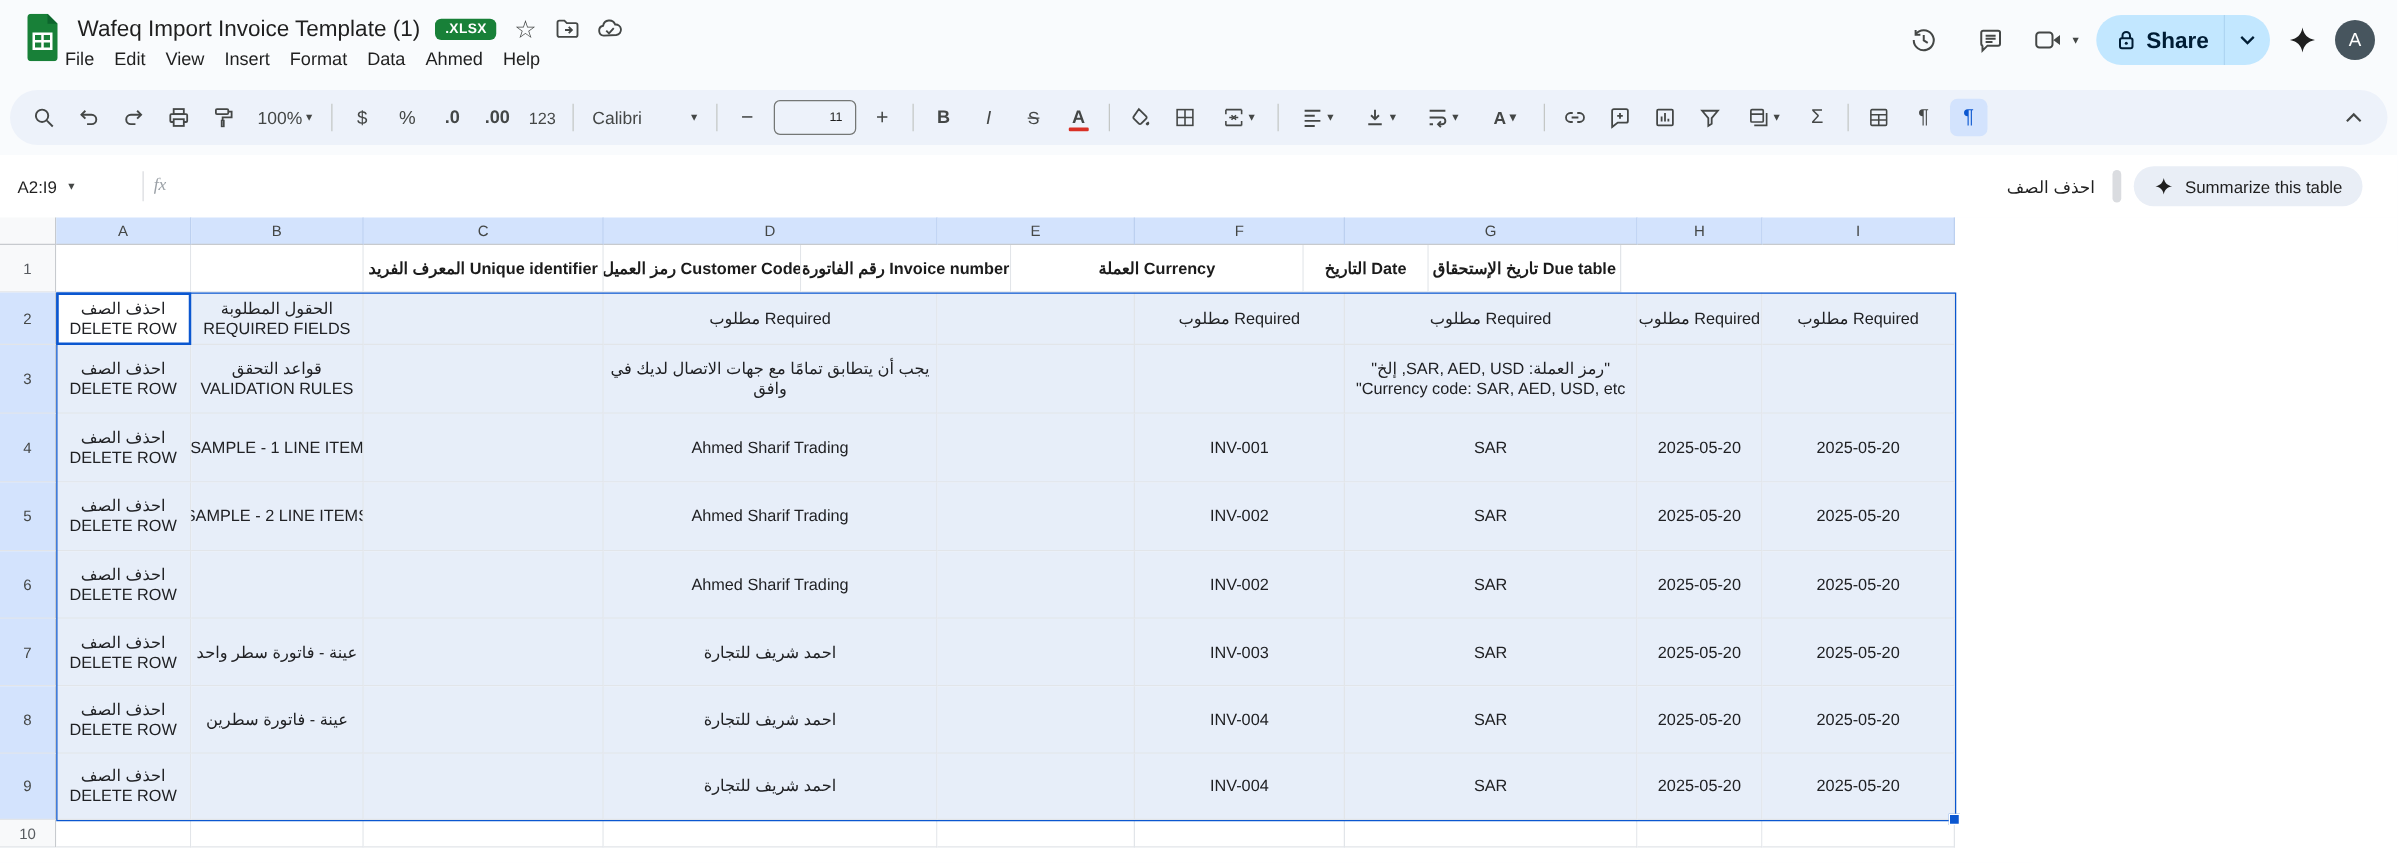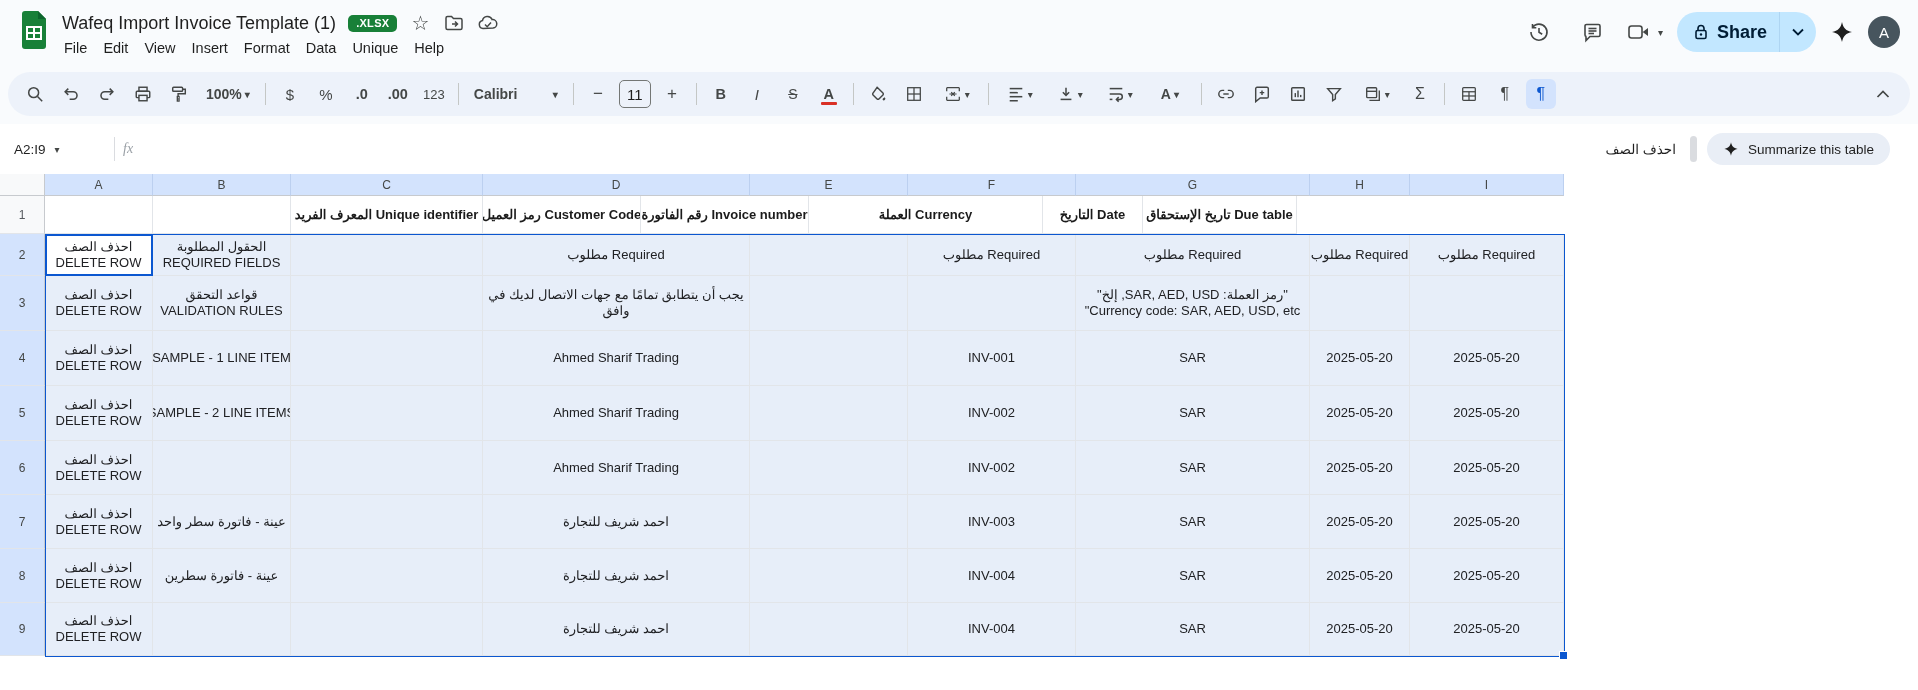--- a/index.html
+++ b/index.html
@@ -10,43 +10,43 @@
   .caret{font-size:10px;color:#444746;margin-left:3px;}
 
   
   #topbar{position:absolute;top:0;left:0;width:100%;height:66px;background:#f9fbfd;}
   #logo{position:absolute;left:20px;top:11px;}
   #title-row{position:absolute;left:62px;top:12px;display:flex;align-items:center;gap:12px;}
   #doc-title{font-size:18px;color:#1f1f1f;white-space:nowrap;}
   #xlsx-badge{background:#188038;color:#fff;font-size:11px;font-weight:bold;letter-spacing:.3px;
     padding:3px 8px;border-radius:5px;line-height:1;}
   .tb-ico{width:22px;height:22px;}
-  #menubar{position:absolute;left:56px;top:37px;display:flex;}
+  #menubar{position:absolute;left:44px;top:37px;display:flex;}
   .menu-item{font-size:14.5px;color:#1f1f1f;padding:3px 8px;border-radius:6px;cursor:default;}
   #topbar-right{position:absolute;right:18px;top:12px;height:40px;display:flex;align-items:center;gap:14px;}
   .tr-btn{width:40px;height:40px;border-radius:50%;display:flex;align-items:center;justify-content:center;}
   #share-btn{display:flex;align-items:center;height:40px;background:#c2e7ff;border-radius:20px;overflow:hidden;}
   #share-main{display:flex;align-items:center;gap:8px;padding:0 12px 0 16px;height:100%;}
   #share-label{font-size:18px;font-weight:600;color:#001d35;}
   #share-sep{width:1px;height:40px;background:#aed5f2;}
   #share-caret{padding:0 12px;height:100%;display:flex;align-items:center;}
   #avatar{width:32px;height:32px;border-radius:50%;background:#47555e;color:#fff;font-size:15px;
     display:flex;align-items:center;justify-content:center;}
 
   
   #toolbar{position:absolute;top:72px;left:8px;right:8px;height:44px;background:#edf2fa;
     border-radius:22px;display:flex;align-items:center;gap:6px;padding:0 12px;}
   .ti{min-width:30px;height:30px;border-radius:6px;display:flex;align-items:center;justify-content:center;
     font-size:14px;color:#444746;white-space:nowrap;}
   .ti.text{font-size:14.5px;font-weight:600;}
   .tdiv{width:1px;height:22px;background:#c4c7c5;margin:0 3px;}
-  #zoom-ctl,#font-ctl{padding:0 6px;font-weight:700;}
+  #zoom-ctl,#font-ctl{padding:0 6px;font-weight:400;}
   #font-ctl{min-width:84px;justify-content:space-between;}
-  #fontsize-box{min-width:30px;height:26px;border:1px solid #747775;border-radius:5px;font-size:15px;
-    display:flex;align-items:center;justify-content:center;color:#1f1f1f;}
+  #fontsize-box{min-width:30px;height:26px;border:1px solid #747775;border-radius:5px;font-size:10px;
+    display:flex;align-items:center;justify-content:center;color:#1f1f1f;padding-left:34px;}
   .under{position:relative;}
   .under .bar{position:absolute;left:7px;right:7px;bottom:4px;height:3.5px;border-radius:1px;}
   #rtl-dir{background:#d3e3fd;color:#0b57d0;}
   #toolbar-collapse{margin-left:auto;}
 
   
   #fbar{position:absolute;top:124px;left:0;width:100%;height:50px;background:#fff;display:flex;align-items:center;}
   #namebox{display:flex;align-items:center;gap:6px;padding-left:14px;width:92px;}
   #namebox-val{font-size:13.5px;color:#1f1f1f;}
   .fdiv{width:1px;height:24px;background:#dadce0;margin:0 8px;}
@@ -112,21 +112,21 @@
         </svg>
       </span>
     </div>
     <nav id="menubar">
       <span class="menu-item">File</span>
       <span class="menu-item">Edit</span>
       <span class="menu-item">View</span>
       <span class="menu-item">Insert</span>
       <span class="menu-item">Format</span>
       <span class="menu-item">Data</span>
-      <span class="menu-item">Unique</span>
+      <span class="menu-item">Ahmed</span>
       <span class="menu-item">Help</span>
     </nav>
     <div id="topbar-right">
       <span class="tr-btn ic">
         <svg width="22" height="22" viewBox="0 0 22 22" fill="none" stroke="#444746" stroke-width="1.6">
           <path d="M4.5 6.5 A8 8 0 1 1 3 11"></path>
           <path d="M4.5 3 v3.8 h3.8"></path>
           <path d="M11 7 v4.3 l3.2 2"></path>
         </svg>
       </span>
@@ -592,19 +592,31 @@
           <div class="cell sel" style="width: 234px;">
             <div class="ln" dir="ltr">SAR</div>
           </div>
           <div class="cell sel" style="width: 100px;">
             <div class="ln" dir="ltr">2025-05-20</div>
           </div>
           <div class="cell sel" style="width: 154px;">
             <div class="ln" dir="ltr">2025-05-20</div>
           </div>
         </div>
+        <div class="srow" style="height: 22px;">
+          <div class="gut">10</div>
+          <div class="cell" style="width: 108px;"></div>
+          <div class="cell" style="width: 138px;"></div>
+          <div class="cell" style="width: 192px;"></div>
+          <div class="cell" style="width: 267px;"></div>
+          <div class="cell" style="width: 158px;"></div>
+          <div class="cell" style="width: 168px;"></div>
+          <div class="cell" style="width: 234px;"></div>
+          <div class="cell" style="width: 100px;"></div>
+          <div class="cell" style="width: 154px;"></div>
+        </div>
       </div>
     <div id="sel-rect" style="left: 45px; top: 60px; width: 1518px; height: 421px;"></div>
     <div id="active-cell" style="left: 45px; top: 60px; width: 108px; height: 42px;"></div>
     <div id="fill-handle" style="left: 1559px; top: 477px;"></div>
   </div>
 
 </div>
 
 </body></html>

